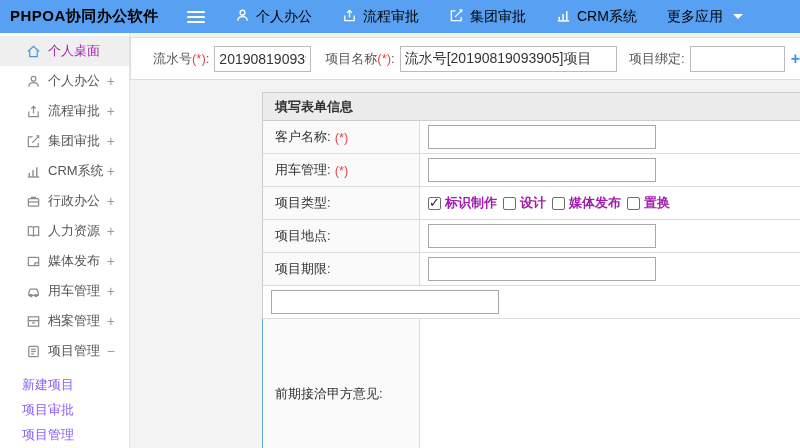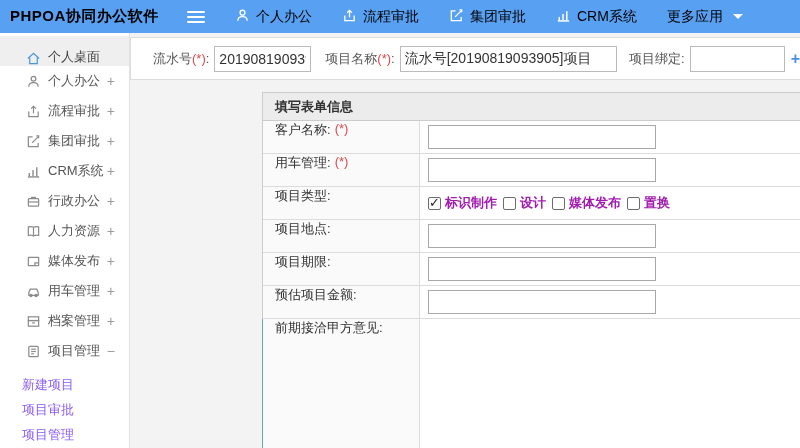--- a/index.html
+++ b/index.html
@@ -13,21 +13,21 @@
   .hamburger i { display:block; height:2px; background:#fff; border-radius:1px; }
   .topnav { display:flex; align-items:center; margin-left:30px; }
   .topnav-item { display:flex; align-items:center; margin-right:30px; font-size:14px; cursor:pointer; white-space:nowrap; }
   .topnav-item svg { margin-right:6px; }
   .caret { display:inline-block; width:0; height:0; border-left:5px solid transparent; border-right:5px solid transparent; border-top:5px solid #fff; margin-left:10px; }
 
   
   .layout { display:flex; height:415px; }
   .sidebar { width:130px; background:#fff; border-right:1px solid #e2e2e2; padding-top:3px; flex:none; }
   .sb-item { height:30px; display:flex; align-items:center; padding:0 14px 0 26px; font-size:13px; color:#555; cursor:pointer; }
-  .sb-item.active { background:#efefef; color:#404040;align-items:flex-end; }
+  .sb-item.active { background:#efefef; color:#a21caf; }
   .sb-item.active .sb-ico { color:#4b97dc; }
   .sb-ico { width:15px; height:15px; margin-right:7px; color:#8b8b8b; flex:none; display:flex; align-items:center; }
   .sb-label { flex:1; white-space:nowrap; }
   .sb-expand { color:#9b9b9b; font-size:14px; font-weight:300; }
   .sb-sub { padding:6px 0 0 0; }
   .sb-subitem { height:25px; display:flex; align-items:center; padding-left:22px; font-size:13px; color:#8b5cf6; cursor:pointer; }
 
   
   .content { flex:1; background:#f3f3f3; overflow:hidden; position:relative; }
   .topstrip { margin-top:4px; height:43px; background:#fff; border:1px solid #ddd; border-right:none; display:flex; align-items:center; padding-left:22px; }
@@ -38,21 +38,21 @@
   .w-name { width:237px; }
   .w-bind { width:95px; }
   .gap1 { margin-left:14px; } .gap2 { margin-left:12px; }
   .strip-add { color:#4b90e0; font-size:16px; font-weight:bold; margin-left:6px; cursor:pointer; }
 
   
   .panel { margin:12px 0 0 132px; width:620px; background:#fff; border:1px solid #ccc; }
   .panel-header { height:28px; background:#ececec; border-bottom:1px solid #ccc; display:flex; align-items:center; padding-left:12px; font-size:13px; font-weight:bold; color:#333; }
   .frow { display:flex; height:33px; border-bottom:1px solid #dcdcdc; }
   .frow.tall { height:150px; margin-left:-1px; border-left:1px solid #68a2d8; }
-  .fcell-label { width:157px; flex:none; background:#fafafa; border-right:1px solid #dcdcdc; display:flex; padding-left:12px; font-size:13px; color:#333; white-space:nowrap; }
+  .fcell-label { width:157px; flex:none; background:#fafafa; border-right:1px solid #dcdcdc; display:flex; align-items:center; padding-left:12px; font-size:13px; color:#333; white-space:nowrap; }
   .fcell-label .req { margin-left:4px; }
   .fcell-field { flex:1; display:flex; align-items:center; padding-left:8px; background:#fff; }
   .form-input { width:228px; height:24px; border:1px solid #a8a8a8; background:#fff; font-size:13px; color:#333; padding:0 4px; font-family:"Liberation Sans","DejaVu Sans",sans-serif; }
   .cb-group { display:flex; align-items:flex-end; font-size:13px; color:#a21caf;font-weight:bold; }
   .cb { width:13px; height:13px; border:1px solid #6d6d6d; background:#fff; border-radius:2px; margin-right:4px; position:relative; flex:none; cursor:pointer; }
   .cb.checked::after { content:"✓"; position:absolute; left:0px; top:-3px; font-size:13px; font-weight:bold; color:#222; }
   .cb-opt { display:flex; align-items:center; margin-right:6px; cursor:pointer; }
   .bigfield { width:100%; height:100%; background:#fff; }
 </style>
 </head>
@@ -327,23 +327,20 @@
         <div class="frow">
           <div class="fcell-label">
               <span>项目期限:</span>
             </div>
           <div class="fcell-field">
               <input class="form-input" value="" style="">
             </div>
         </div>
 
         <div class="frow">
-          <div class="fcell-label">
-              <span>预估项目金额:</span>
-            </div>
           <div class="fcell-field">
               <input class="form-input" value="" style="">
             </div>
         </div>
 
         <div class="frow tall">
           <div class="fcell-label">
               <span>前期接洽甲方意见:</span>
             </div>
           <div class="fcell-field" style="padding:0;">

